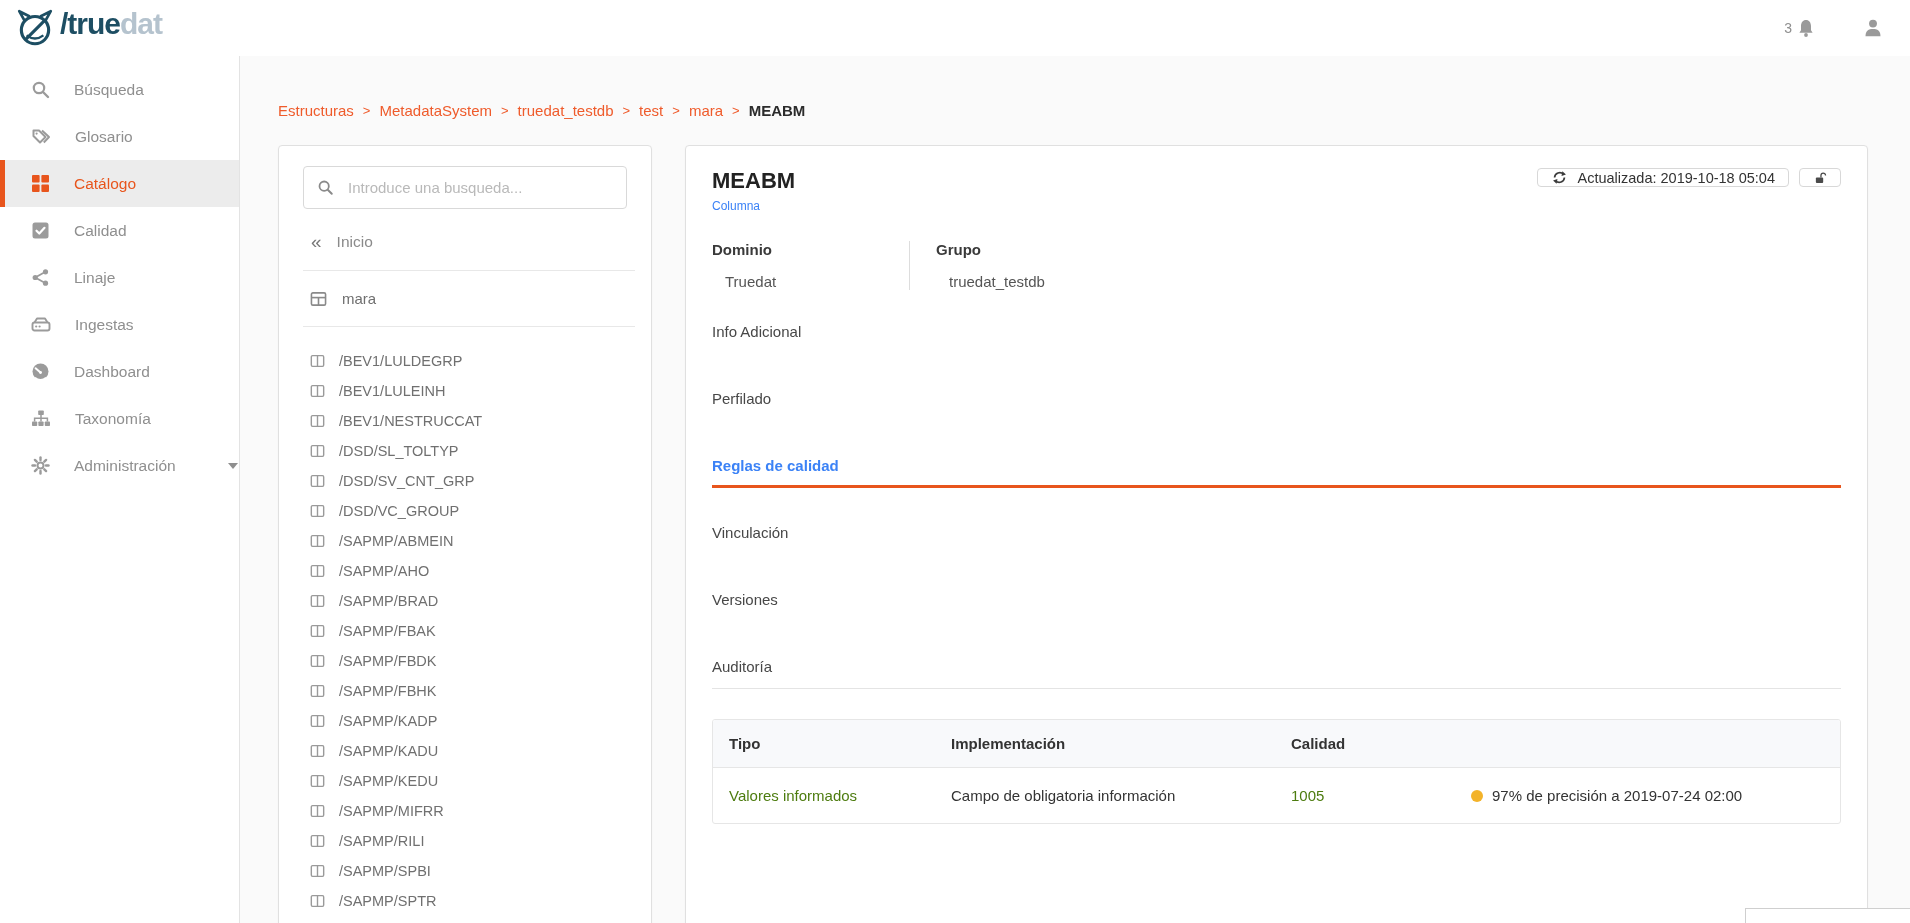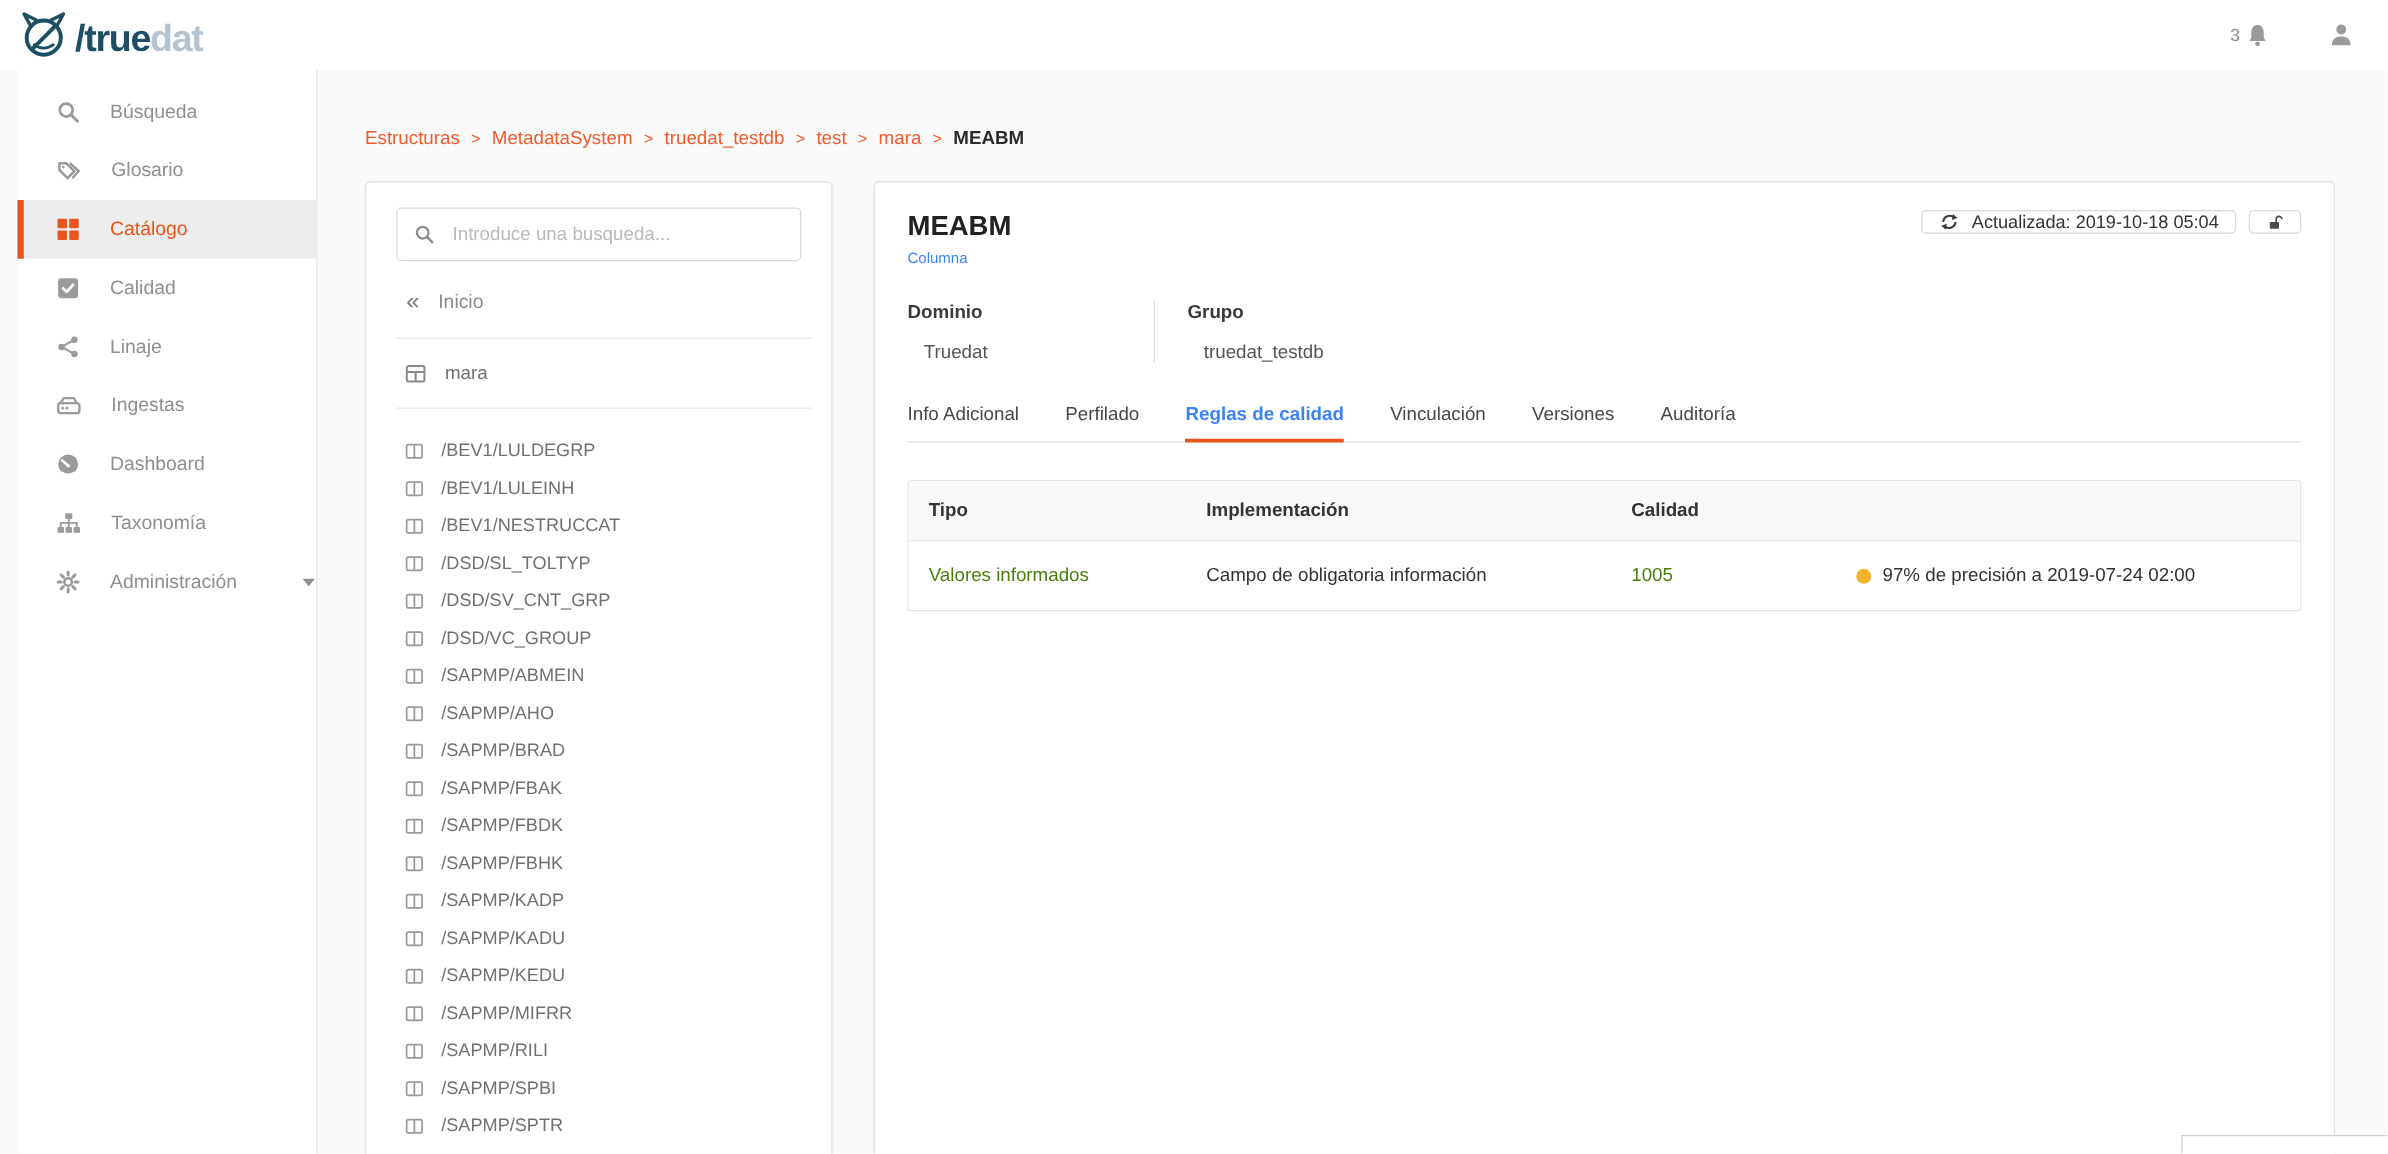--- a/index.html
+++ b/index.html
@@ -2,29 +2,29 @@
 <html><head>
 <meta charset="utf-8">
 <style>
   * { margin:0; padding:0; box-sizing:border-box; }
   html,body { width:1910px; height:923px; overflow:hidden; background:#fafafa;
               font-family:"Liberation Sans","DejaVu Sans",sans-serif; color:#333; }
 
   
   .topbar { height:56px; background:#fff; display:flex; align-items:center;
             justify-content:space-between; padding:0 26px 0 14px; }
-  .logo { display:flex; align-items:flex-end; gap:4px; cursor:pointer; }
+  .logo { display:flex; align-items:flex-start; gap:4px; cursor:pointer; }
   .logo-text { font-size:30px; font-weight:800; letter-spacing:-1px; color:#1d4e63; }
   .logo-text .lt2 { color:#b5c3ce; }
   .topbar-right { display:flex; align-items:center; gap:46px; }
   .notif { display:flex; align-items:center; gap:4px; cursor:pointer; }
   .notif-count { font-size:14px; color:#8f8f8f; }
 
   
-  .frame { display:flex; height:867px;padding-left:14px; }
+  .frame { display:flex; height:867px; }
 
   
   .sidebar { width:240px; background:#fff; border-right:1px solid #e3e3e3;
              padding-top:10px; flex-shrink:0; }
   .side-item { height:47px; display:flex; align-items:center; gap:24px;
                padding-left:31px; color:#8f8f8f; font-size:15.5px; cursor:pointer;
                position:relative; }
   .side-item svg { flex-shrink:0; }
   .side-item.active { background:#ececec; color:#e8551c; }
   .side-item.active::before { content:""; position:absolute; left:0; top:0;
@@ -73,21 +73,21 @@
          font-size:14.5px; color:#333; cursor:pointer; font-family:inherit; }
   .btn-lock { width:42px; justify-content:center; }
 
   .fields { display:flex; margin-top:28px; }
   .field { padding-right:10px; }
   .field:first-child { width:198px; border-right:1px solid #ddd; }
   .field + .field { padding-left:26px; }
   .f-label { font-size:15px; font-weight:700; color:#3a3a3a; }
   .f-value { font-size:15px; color:#555; margin-top:15px; padding-left:13px; }
 
-  .tabs { display:flex; gap:37px; margin-top:33px; border-bottom:1px solid #e4e4e4; }
+  .tabs { display:flex; gap:37px; margin-top:33px; border-bottom:1px solid #e4e4e4;flex-direction:column; }
   .tab { padding-bottom:13px; font-size:15px; color:#474747; cursor:pointer;
          position:relative; white-space:nowrap; }
   .tab.active { font-weight:700; color:#3b82f6; }
   .tab.active::after { content:""; position:absolute; left:0; right:0; bottom:-1px;
          height:3px; background:#e8551c; }
 
   .rules-table { margin-top:30px; border:1px solid #e6e6e6; border-radius:3px;
                  overflow:hidden; }
   .tr { display:grid; grid-template-columns:222px 340px 180px 1fr; }
   .tr.head { background:#f8f9fb; border-bottom:1px solid #e6e6e6; }

